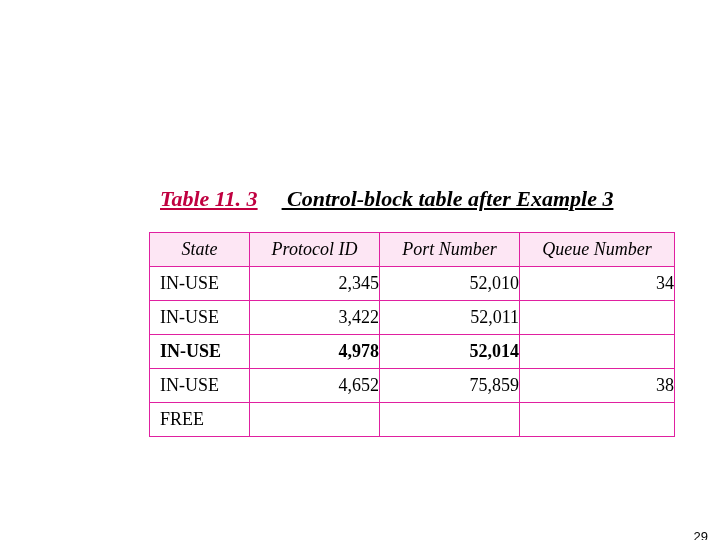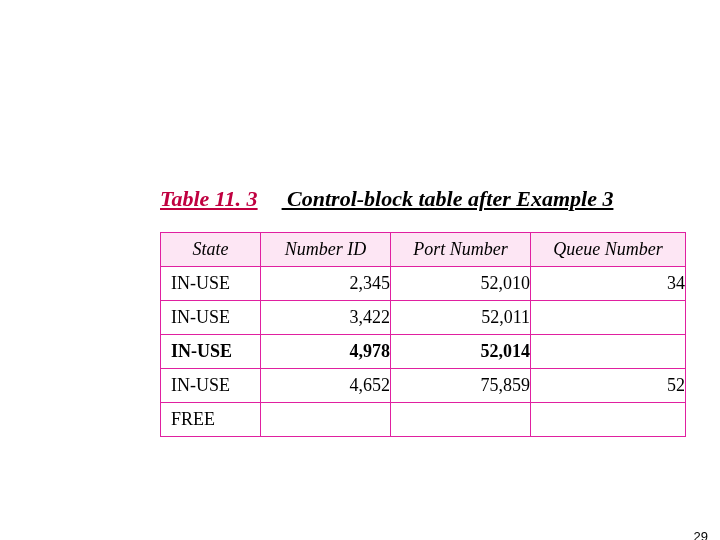--- a/index.html
+++ b/index.html
@@ -27,21 +27,21 @@
       color: #c00040;
       text-decoration: underline;
     }
     .caption .desc {
       color: #000;
       text-decoration: underline;
     }
     .tablewrap {
       position: absolute;
       top: 172px;
-      left: 100px;
+      left: 89px;
       width: 525px;
     }
     table {
       width: 100%;
       border-collapse: collapse;
       table-layout: fixed;
     }
     col.c-state { width: 100px; }
     col.c-pid   { width: 130px; }
     col.c-port  { width: 140px; }
@@ -97,21 +97,21 @@
     <table>
       <colgroup>
         <col class="c-state">
           <col class="c-pid">
           <col class="c-port">
           <col class="c-queue">
       </colgroup>
       <thead>
         <tr>
           <th>State</th>
-          <th>Number ID</th>
+          <th>Protocol ID</th>
           <th>Port Number</th>
           <th>Queue Number</th>
         </tr>
       </thead>
       <tbody>
         <tr>
           <td class="state">IN-USE</td>
           <td class="num">2,345</td>
           <td class="num">52,010</td>
           <td class="num">34</td>
@@ -125,21 +125,21 @@
         <tr class="bold">
           <td class="state">IN-USE</td>
           <td class="num">4,978</td>
           <td class="num">52,014</td>
           <td class="num"></td>
         </tr>
         <tr>
           <td class="state">IN-USE</td>
           <td class="num">4,652</td>
           <td class="num">75,859</td>
-          <td class="num">52</td>
+          <td class="num">38</td>
         </tr>
         <tr>
           <td class="state">FREE</td>
           <td class="num"></td>
           <td class="num"></td>
           <td class="num"></td>
         </tr>
       </tbody>
     </table>
   </div>

